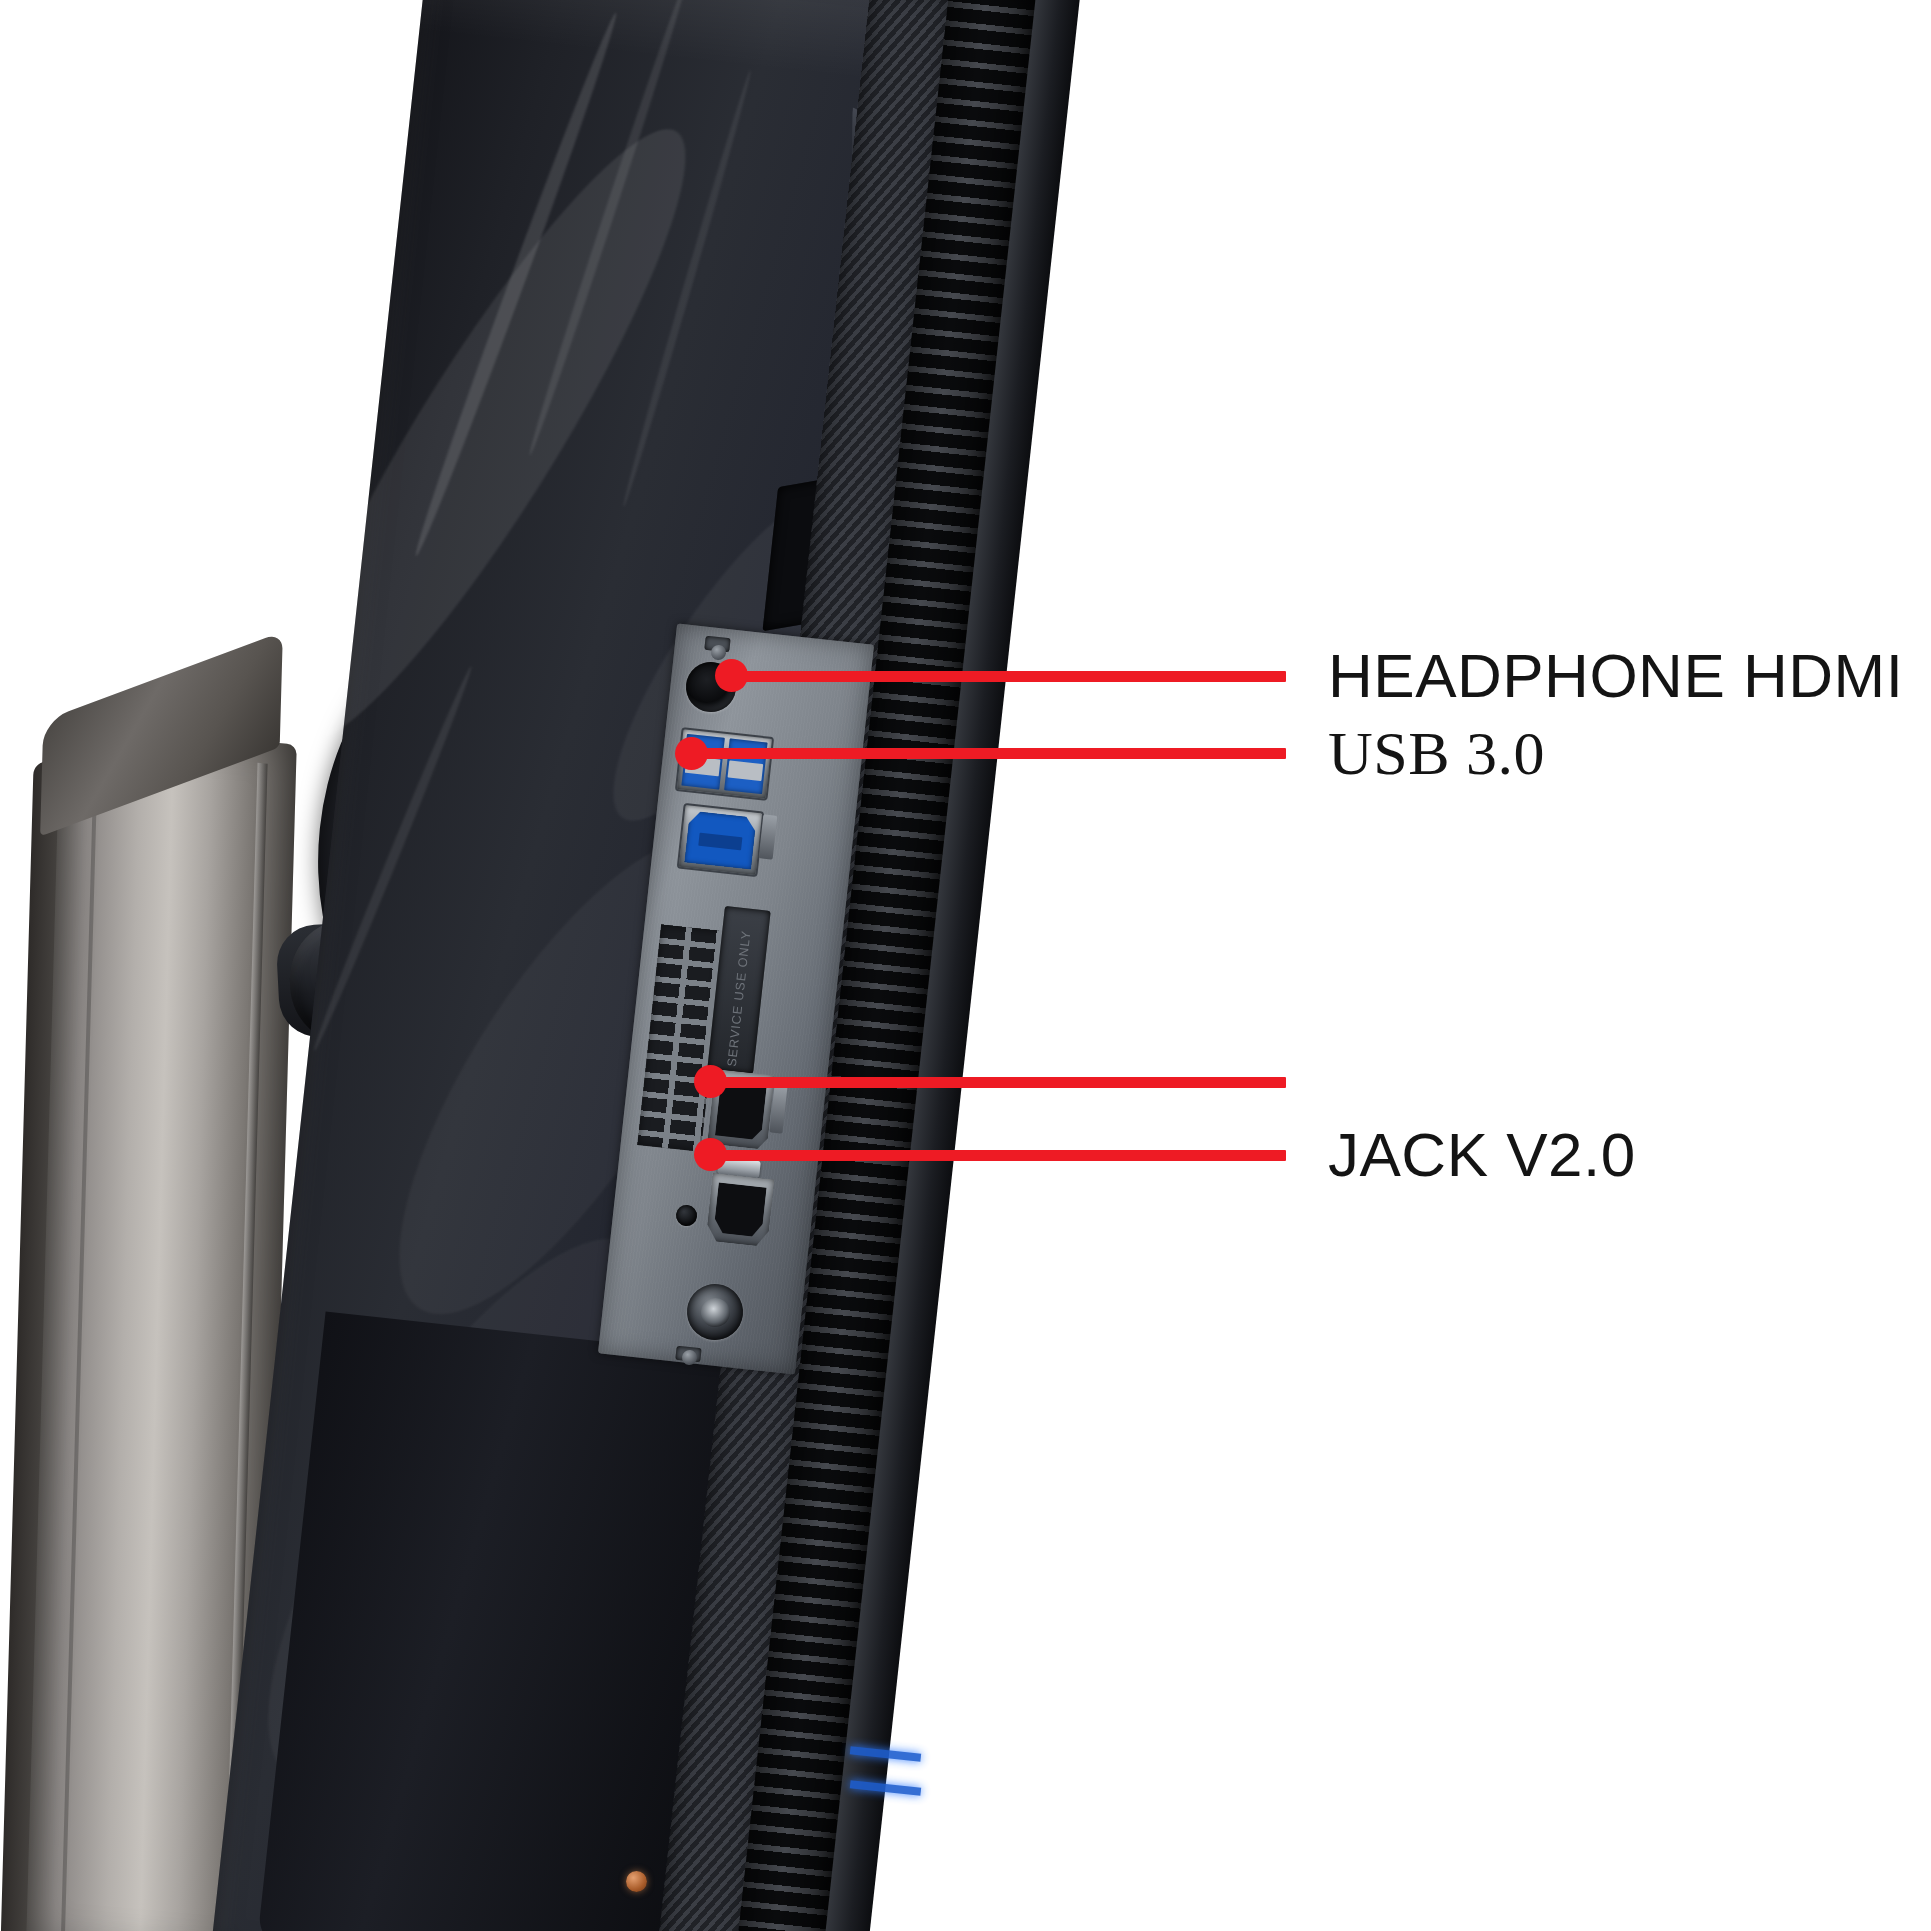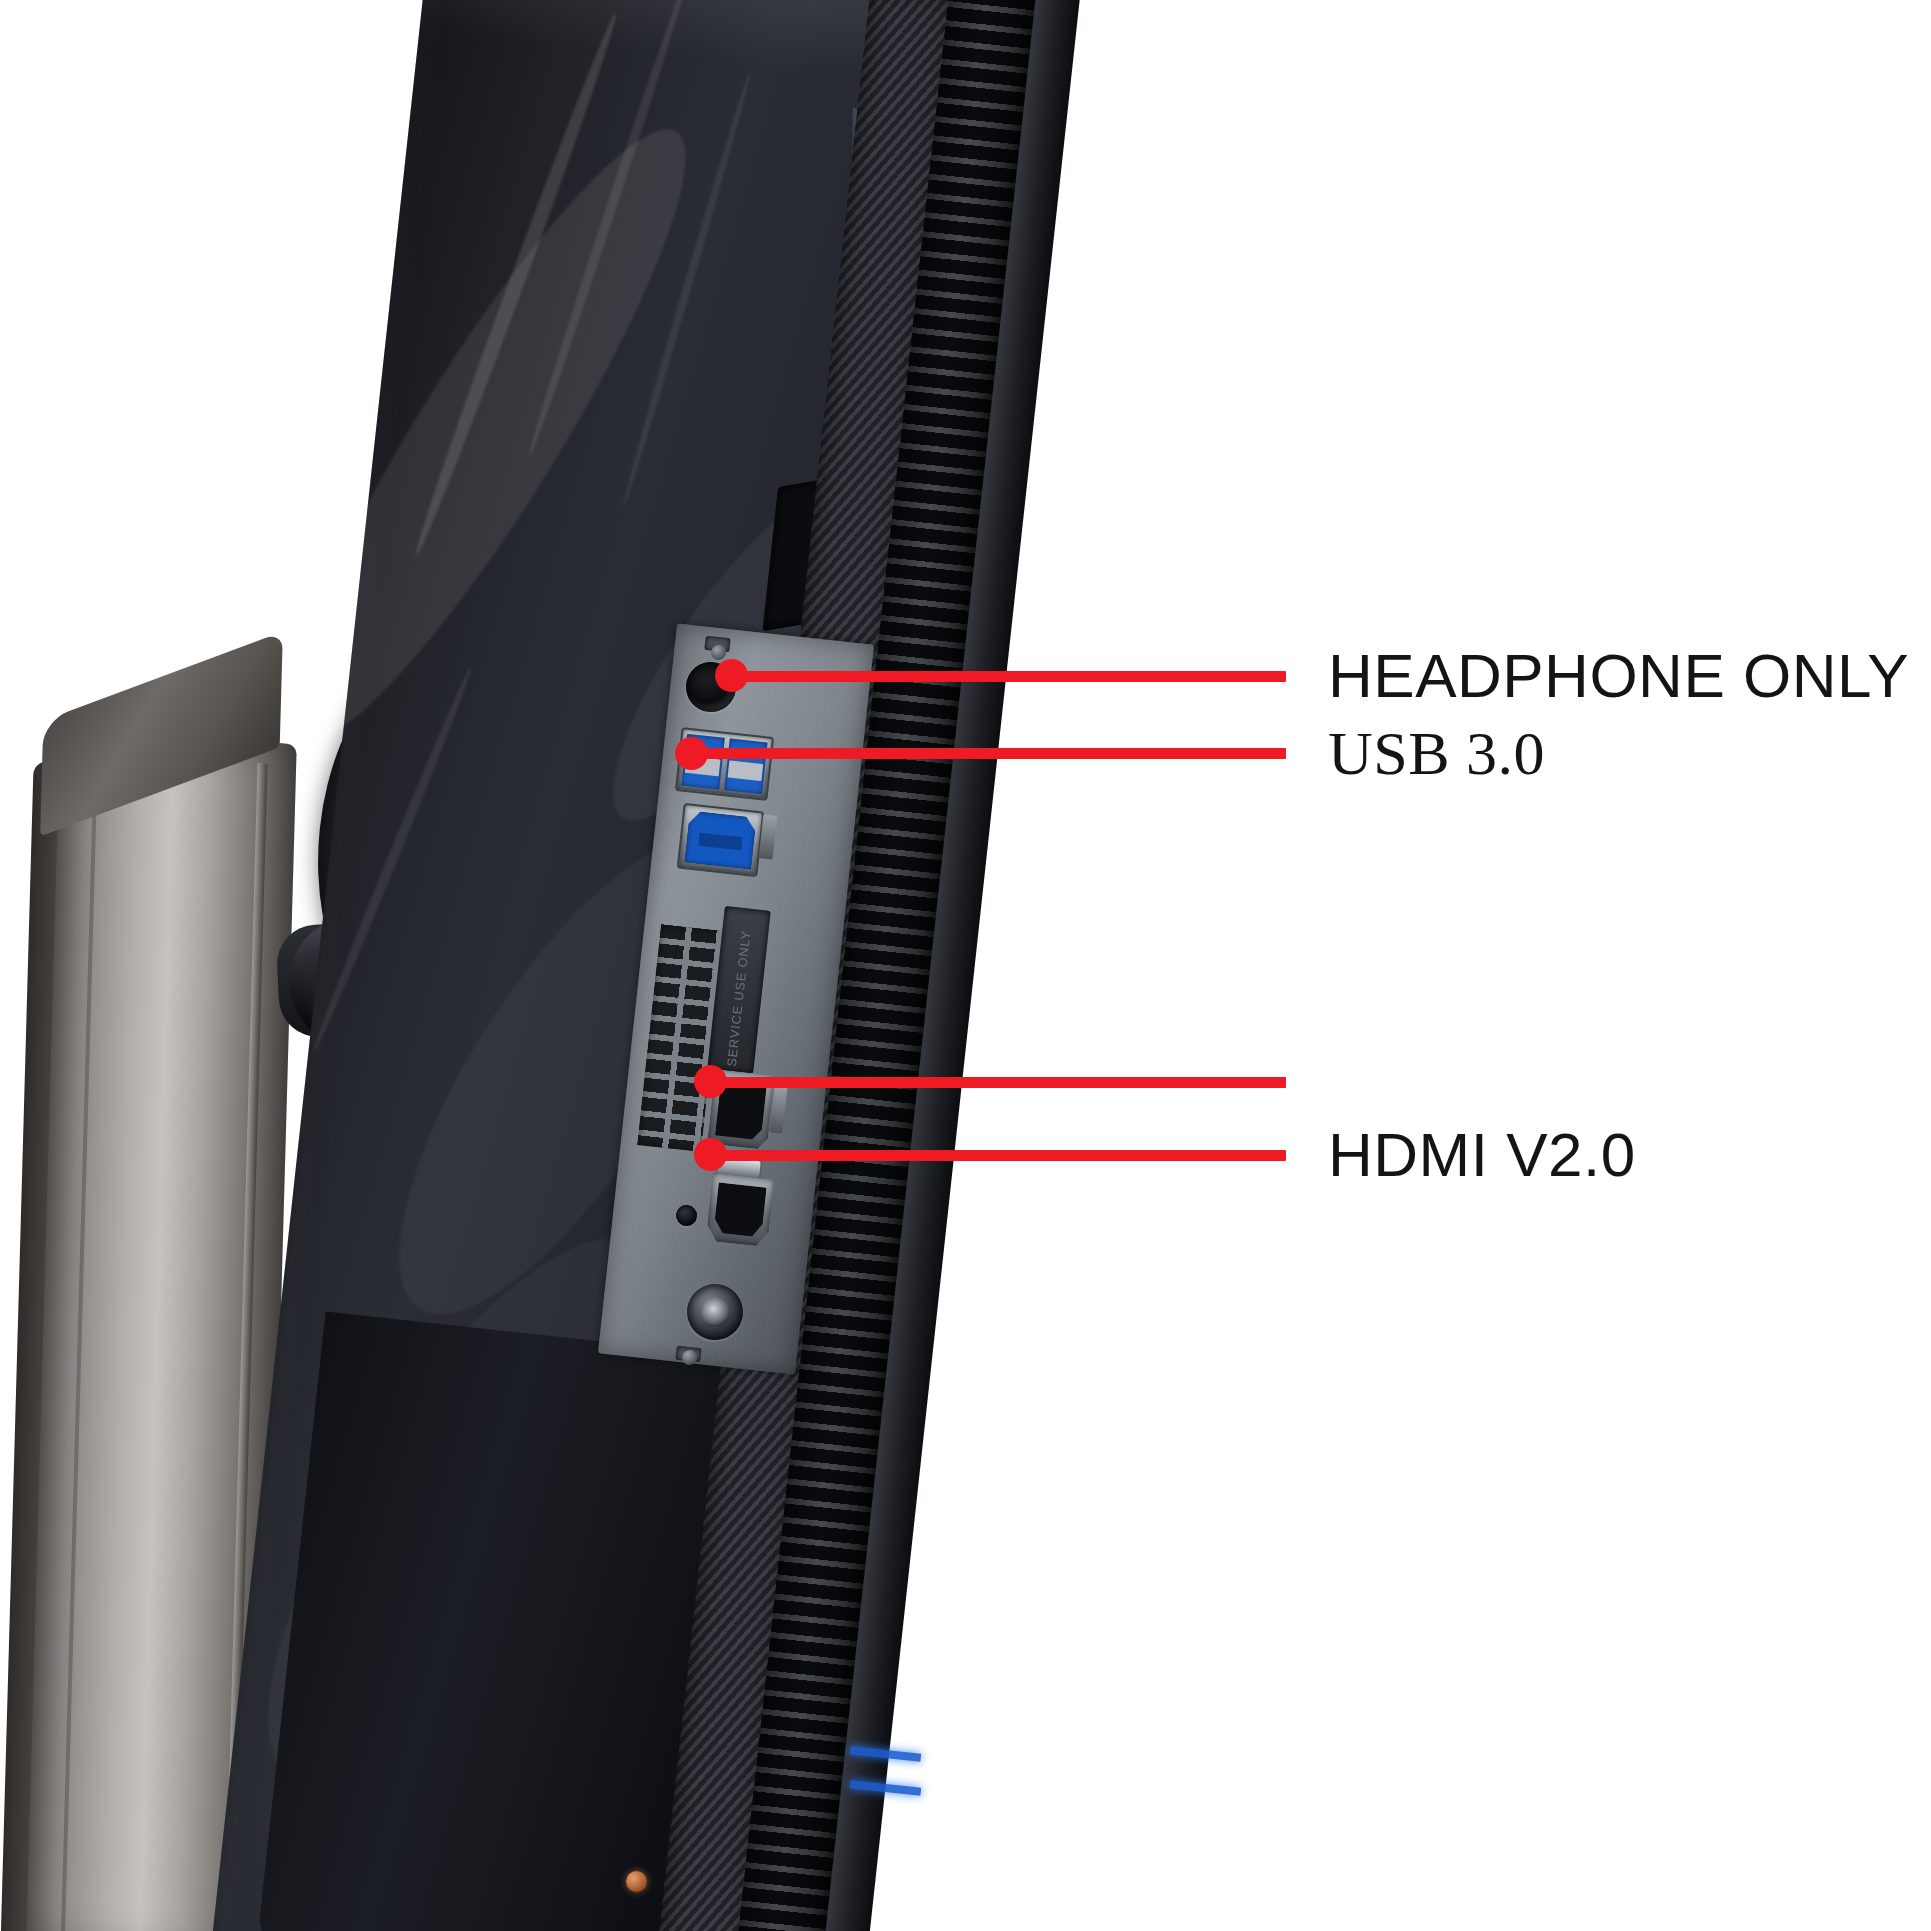--- a/index.html
+++ b/index.html
@@ -425,25 +425,25 @@
 
     <div class="port hdmi-frame"></div>
     <div class="port hdmi-dot"></div>
 
     <div class="port dc-power"></div>
   </div>
 
   <div class="callout-layer" id="callout-layer">
       <div class="leader-dot" style="left: 715px; top: 659px; background: rgb(238, 27, 36);"></div>
       <div class="leader" style="left: 745px; top: 671px; width: 541px; background: rgb(238, 27, 36);"></div>
-      <div class="callout-text" style="left: 1328px; top: 645px;">HEADPHONE ONLY</div>
+      <div class="callout-text" style="left: 1328px; top: 645px;">HEADPHONE HDMI</div>
       <div class="leader-dot" style="left: 675px; top: 737px; background: rgb(238, 27, 36);"></div>
       <div class="leader" style="left: 705px; top: 748px; width: 581px; background: rgb(238, 27, 36);"></div>
       <div class="callout-text" style="left: 1328px; top: 722px; font-family: Liberation Serif, serif;">USB 3.0</div>
       <div class="leader-dot" style="left: 694px; top: 1065px; background: rgb(238, 27, 36);"></div>
       <div class="leader" style="left: 724px; top: 1077px; width: 562px; background: rgb(238, 27, 36);"></div>
       <div class="leader-dot" style="left: 694px; top: 1138px; background: rgb(238, 27, 36);"></div>
       <div class="leader" style="left: 724px; top: 1150px; width: 562px; background: rgb(238, 27, 36);"></div>
-      <div class="callout-text" style="left: 1328px; top: 1124px;">HDMI V2.0</div>
+      <div class="callout-text" style="left: 1328px; top: 1124px;">JACK V2.0</div>
     </div>
 
 </div>
 
 
 </body></html>

